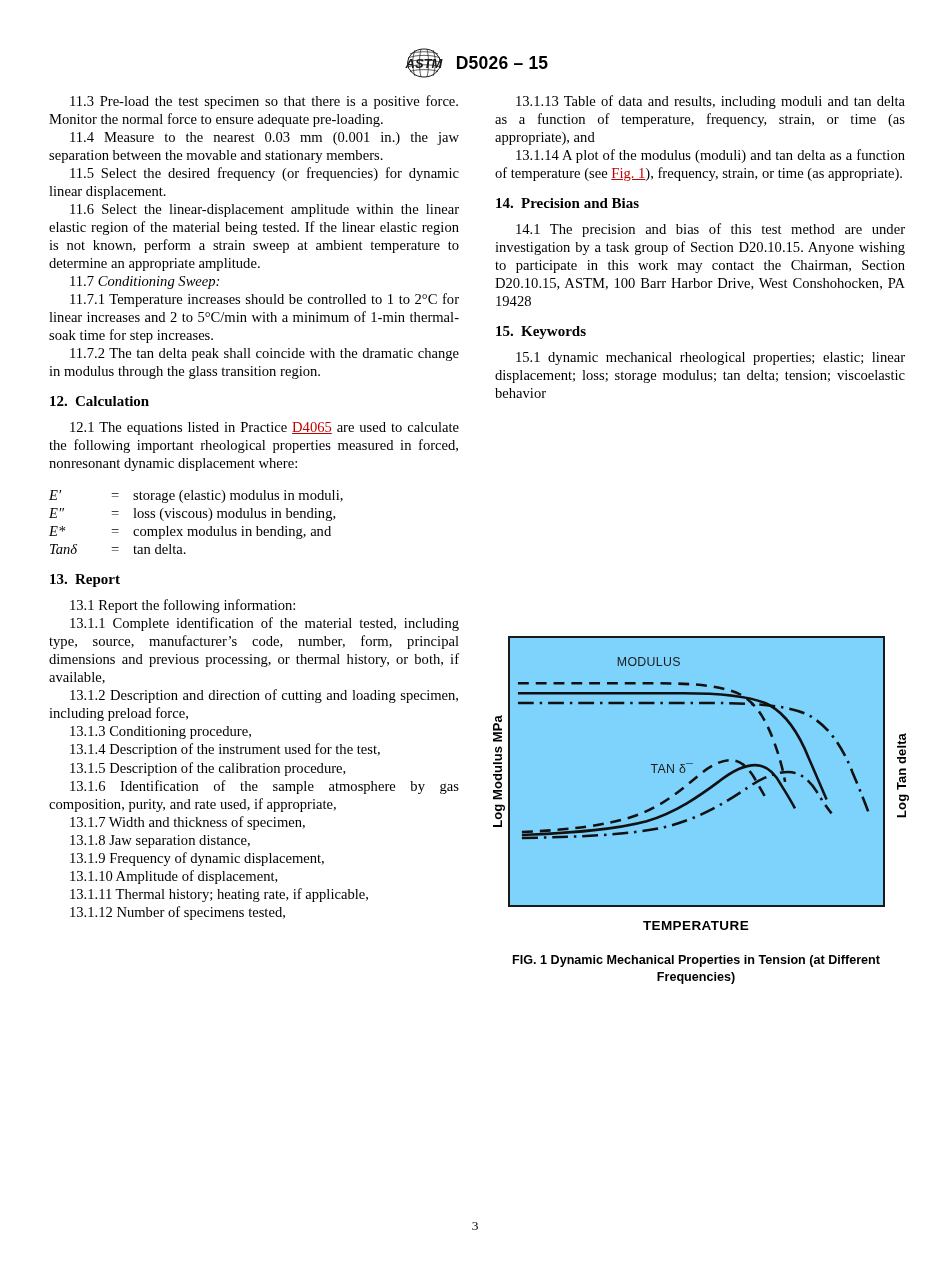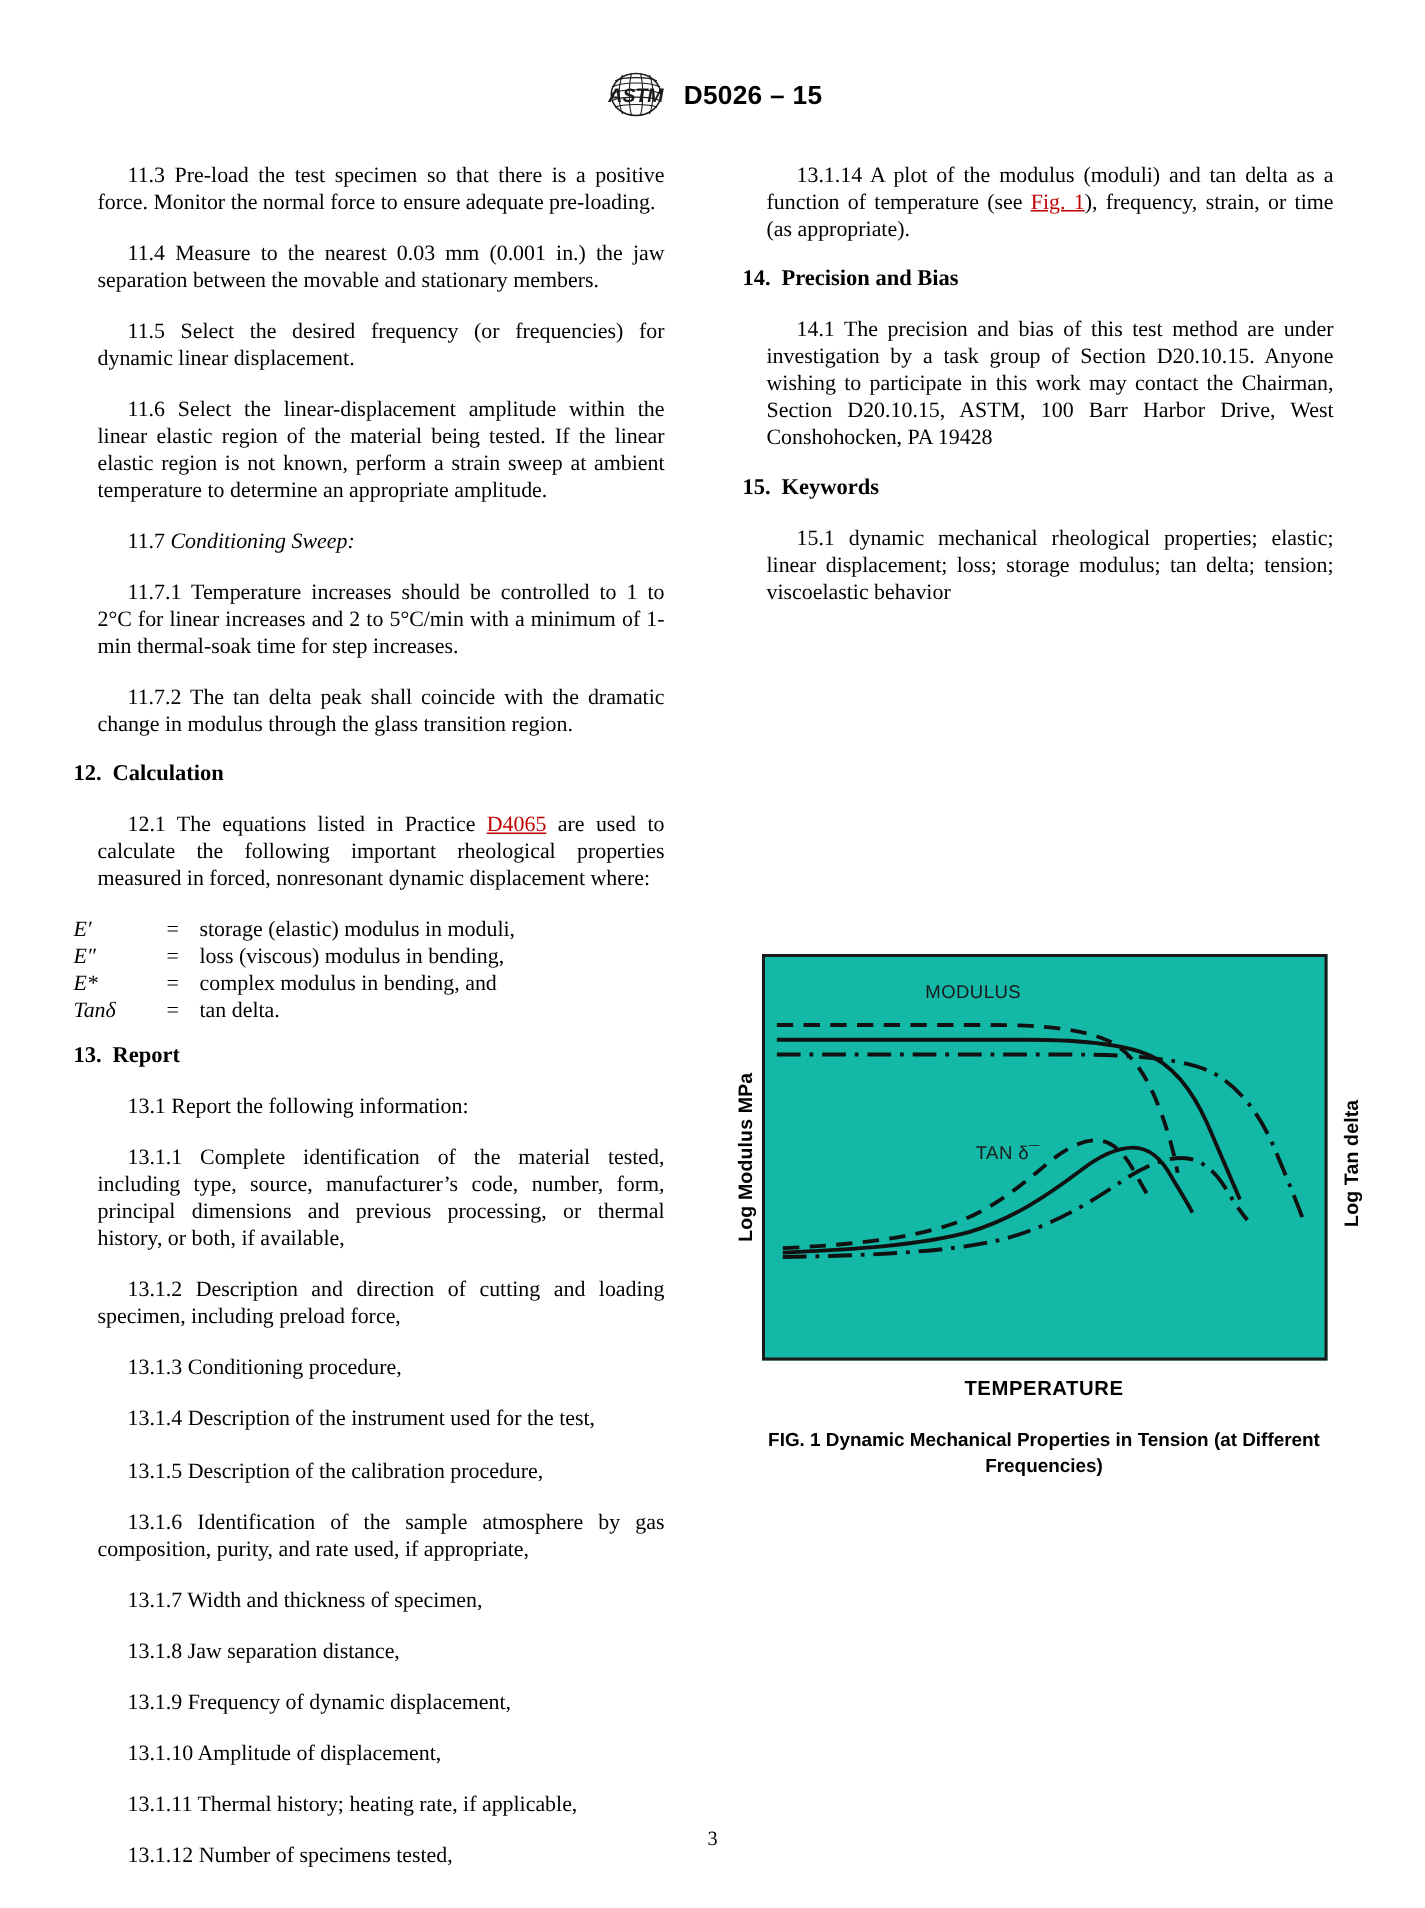--- a/index.html
+++ b/index.html
@@ -47,21 +47,21 @@
     left: 49px;
     width: 856px;
     display: flex;
     gap: 36px;
   }
   .col {
     width: 410px;
   }
 
   p {
-    margin: 16px;
+    margin: 0;
     font-size: 14.6px;
     line-height: 1.235;
     text-align: justify;
     text-justify: inter-word;
     hyphens: manual;
   }
   p.indent {
     text-indent: 20px;
   }
 
@@ -123,21 +123,21 @@
     height: 276px;
   }
   .chart-frame {
     position: absolute;
     left: 22px;
     top: 0px;
     width: 377px;
     height: 271px;
     border: 2px solid #1a1a1a;
     box-sizing: border-box;
-    background: #14b8a6;
+    background: #7dd3fc;
   }
   .chart-svg {
     position: absolute;
     left: 0;
     top: 0;
     width: 100%;
     height: 100%;
     display: block;
   }
   .axis-label {
@@ -275,20 +275,21 @@
     <p class="indent">13.1.7 Width and thickness of specimen,</p>
     <p class="indent">13.1.8 Jaw separation distance,</p>
     <p class="indent">13.1.9 Frequency of dynamic displacement,</p>
     <p class="indent">13.1.10 Amplitude of displacement,</p>
     <p class="indent">13.1.11 Thermal history; heating rate, if applicable,</p>
     <p class="indent">13.1.12 Number of specimens tested,</p>
   </div>
 
   <div class="col">
 
+    <p class="indent">13.1.13 Table of data and results, including moduli and tan delta as a function of temperature, frequency, strain, or time (as appropriate), and</p>
 
     <p class="indent"><span>13.1.14 A plot of the modulus (moduli) and tan delta as a function of temperature (see </span><a class="link" href="#">Fig. 1</a><span>), frequency, strain, or time (as appropriate).</span></p>
 
     <h3 class="section-head"><span class="num">14.</span><span>Precision and Bias</span></h3>
 
     <p class="indent">14.1 The precision and bias of this test method are under investigation by a task group of Section D20.10.15. Anyone wishing to participate in this work may contact the Chairman, Section D20.10.15, ASTM, 100 Barr Harbor Drive, West Conshohocken, PA 19428</p>
 
     <h3 class="section-head"><span class="num">15.</span><span>Keywords</span></h3>
 
     <p class="indent">15.1 dynamic mechanical rheological properties; elastic; linear displacement; loss; storage modulus; tan delta; tension; viscoelastic behavior</p>

